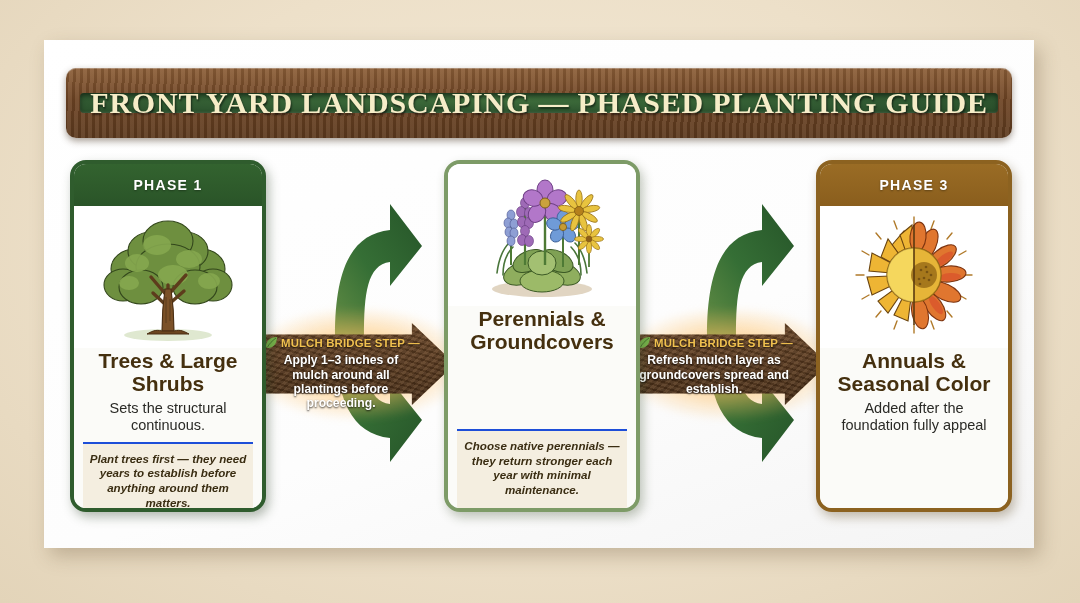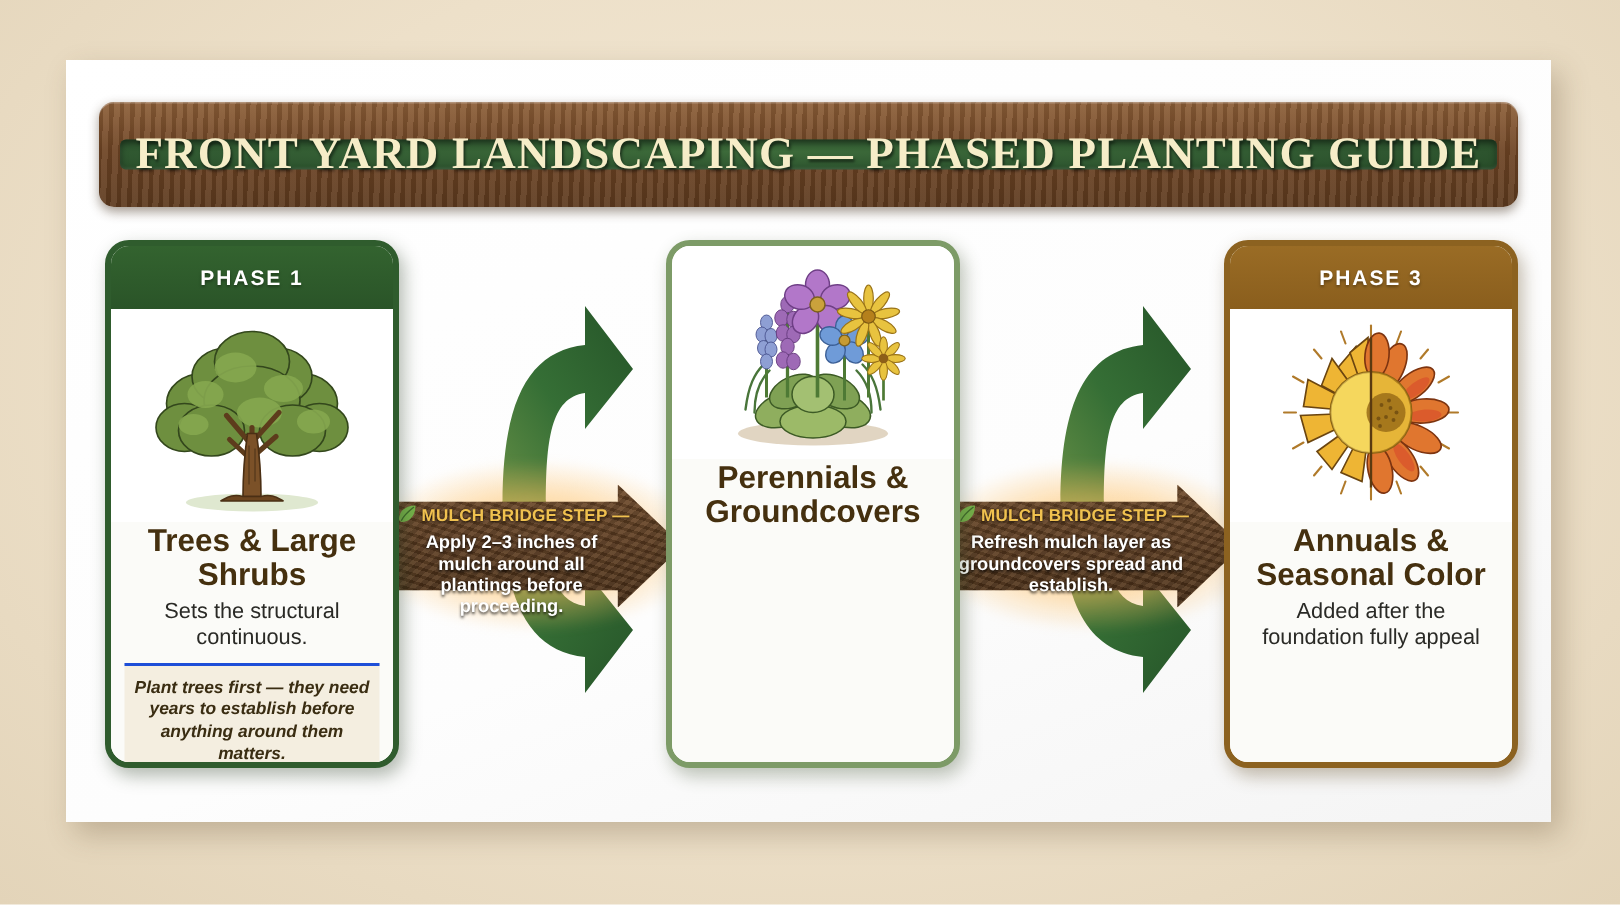--- a/index.html
+++ b/index.html
@@ -247,21 +247,21 @@
     <div class="bridge-shape"></div>
     <div class="bridge-text">
       <div class="bridge-head">
         <span class="leaf-icon">
           <svg width="13" height="13" viewBox="0 0 13 13">
             <path d="M12 1 C5 1 1 5 1 10 C1 11 2 12 3 12 C8 12 12 8 12 1 Z" fill="#76b24a"></path>
             <path d="M11 2 C7 5 4 8 2.5 11.2" stroke="#3f6b2a" stroke-width="0.9" fill="none"></path>
           </svg>
         </span><span>MULCH BRIDGE STEP —</span>
       </div>
-      <div class="bridge-body">Apply 2–3 inches of mulch around all plantings before proceeding.</div>
+      <div class="bridge-body">Apply 1–3 inches of mulch around all plantings before proceeding.</div>
     </div>
   </div>
 
   <div class="bridge b2">
     <div class="bridge-glow"></div>
     <div class="bridge-shape"></div>
     <div class="bridge-text">
       <div class="bridge-head">
         <span class="leaf-icon">
           <svg width="13" height="13" viewBox="0 0 13 13">
@@ -419,20 +419,23 @@
             <ellipse cx="0" cy="-8" rx="2.6" ry="6.5" transform="rotate(225)"></ellipse>
             <ellipse cx="0" cy="-8" rx="2.6" ry="6.5" transform="rotate(270)"></ellipse>
             <ellipse cx="0" cy="-8" rx="2.6" ry="6.5" transform="rotate(315)"></ellipse>
           </g>
           <circle cx="0" cy="0" r="3.2" fill="#8d5f18"></circle>
         </g>
       </svg>
     </div>
     <div class="card-body">
       <div class="card-title">Perennials &amp; Groundcovers</div>
+      <div class="card-note-wrap">
+        <div class="card-note">Choose native perennials — they return stronger each year with minimal maintenance.</div>
+      </div>
     </div>
   </div>
 
   <div class="card p3">
     <div class="card-header">PHASE 3</div>
     <div class="card-art">
       <svg width="140" height="132" viewBox="0 0 140 132">
         <g transform="translate(70,64)">
 
           <g stroke="#b07a2a" stroke-width="1.4" stroke-linecap="round">

